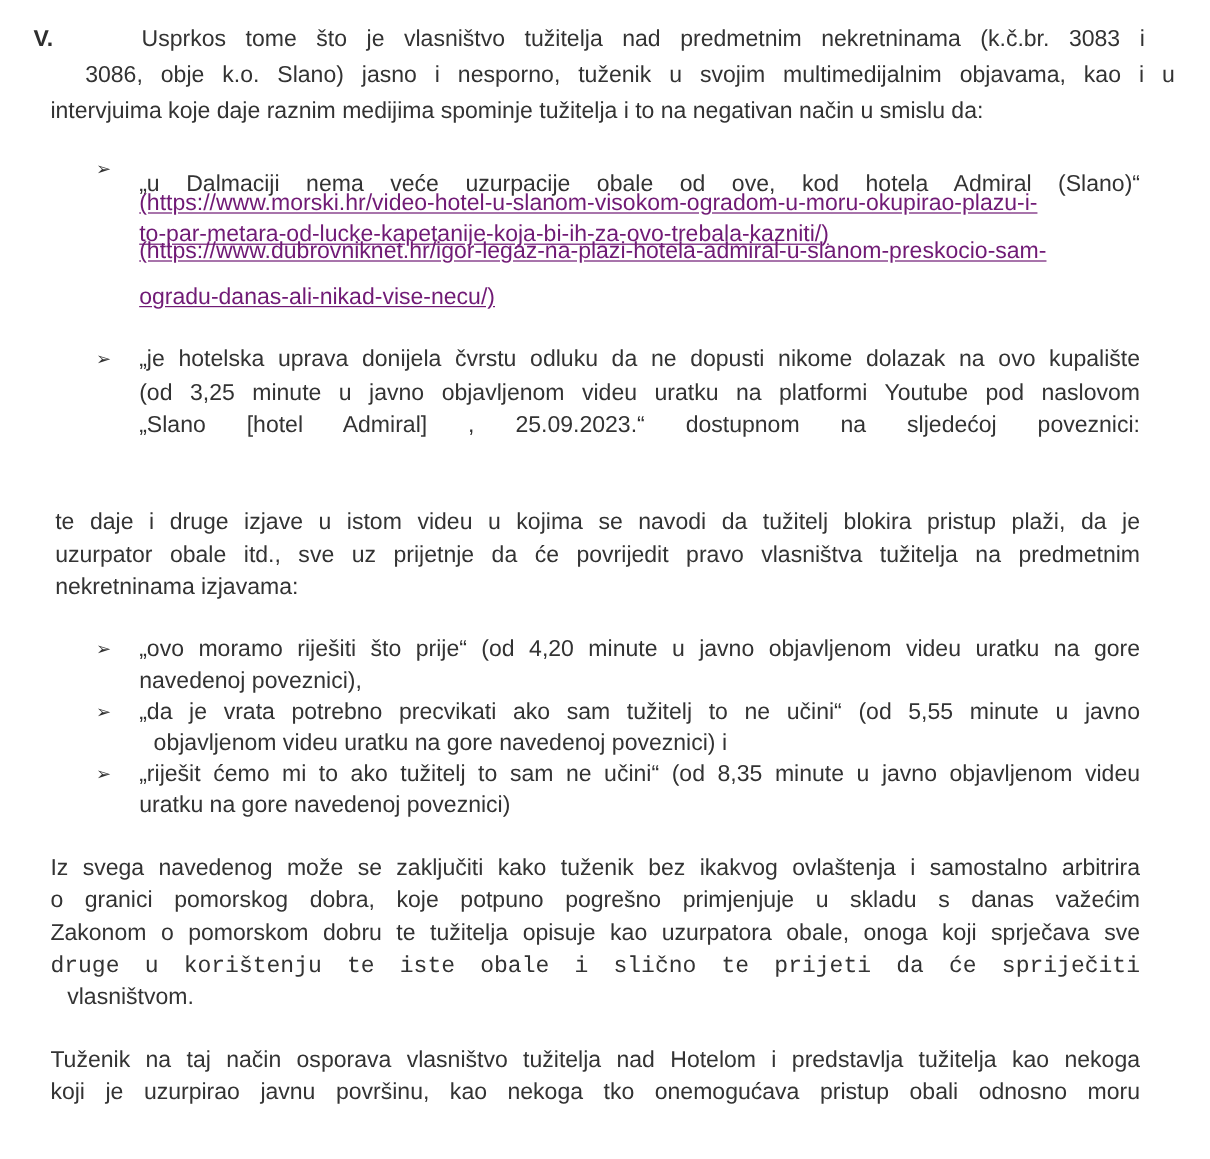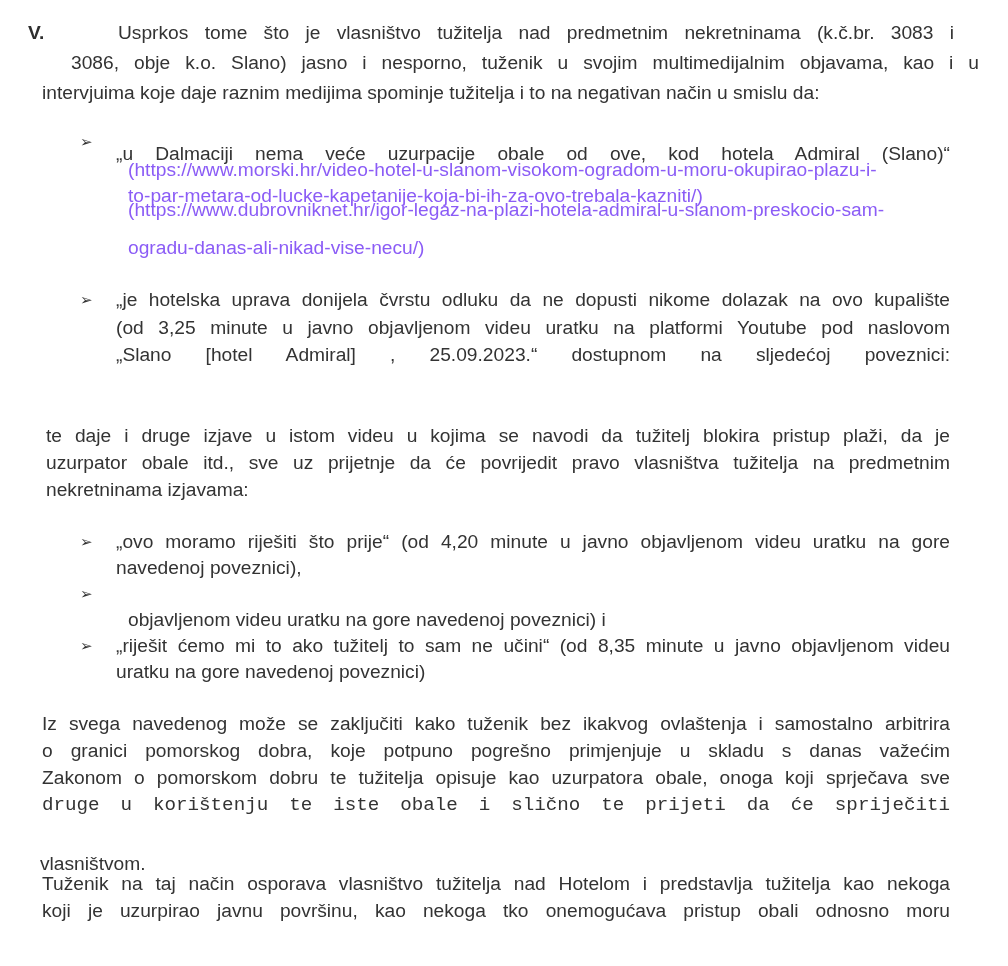--- a/index.html
+++ b/index.html
@@ -12,21 +12,21 @@
   .page { position: absolute; left: 0; top: 0; width: 1008px; height: 966px; }
   .line {
     position: absolute;
     white-space: nowrap;
     line-height: 24px;
     height: 24px;
   }
   .just { text-align: justify; text-align-last: justify; white-space: normal; overflow: hidden; }
   .sec-num { position: absolute; left: 28px; top: 21px; font-weight: bold; line-height: 24px; color: #2e2e2e; }
   .bullet { position: absolute; left: 80px; font-size: 15px; line-height: 24px; color: #333; }
-  a.link { color: #8b5cf6; text-underline-offset: 2px; margin-left: 12px; }
+  a.link { color: #701a75; text-decoration: underline; text-underline-offset: 2px; }
 </style>
 </head>
 <body>
 
 <div class="page">
 
   <div class="sec-num">V.</div>
   <div class="line just" style="left:118px; top:21px; width:836px;">Usprkos tome što je vlasništvo tužitelja nad predmetnim nekretninama (k.č.br. 3083 i</div>
   <div class="line just" style="left:46px; top:51px; width:908px;margin-left:25px;">3086, obje k.o. Slano) jasno i nesporno, tuženik u svojim multimedijalnim objavama, kao i u</div>
   <div class="line" style="left:42px; top:81px;">intervjuima koje daje raznim medijima spominje tužitelja i to na negativan način u smislu da:</div>
@@ -45,28 +45,29 @@
 
   <div class="line just" style="left:46px; top:424px; width:904px;">te daje i druge izjave u istom videu u kojima se navodi da tužitelj blokira pristup plaži, da je</div>
   <div class="line just" style="left:46px; top:451px; width:904px;">uzurpator obale itd., sve uz prijetnje da će povrijedit pravo vlasništva tužitelja na predmetnim</div>
   <div class="line" style="left:46px; top:478px;">nekretninama izjavama:</div>
 
   <span class="bullet" style="top:530px;">➢</span>
   <div class="line just" style="left:116px; top:530px; width:834px;">„ovo moramo riješiti što prije“ (od 4,20 minute u javno objavljenom  videu uratku na gore</div>
   <div class="line" style="left:116px; top:556px;">navedenoj poveznici),</div>
 
   <span class="bullet" style="top:582px;">➢</span>
+  <div class="line just" style="left:116px; top:582px; width:834px;">„da je vrata potrebno precvikati ako sam tužitelj to ne učini“ (od 5,55 minute u javno</div>
   <div class="line" style="left:116px; top:608px;margin-left:12px;">objavljenom  videu uratku na gore navedenoj poveznici) i</div>
 
   <span class="bullet" style="top:634px;">➢</span>
   <div class="line just" style="left:116px; top:634px; width:834px;">„riješit ćemo mi to ako tužitelj to sam ne učini“ (od 8,35 minute u javno objavljenom videu</div>
   <div class="line" style="left:116px; top:660px;">uratku na gore navedenoj poveznici)</div>
 
   <div class="line just" style="left:42px; top:712px; width:908px;">Iz svega navedenog može se zaključiti kako tuženik bez ikakvog ovlaštenja i samostalno arbitrira</div>
   <div class="line just" style="left:42px; top:739px; width:908px;">o granici pomorskog dobra, koje potpuno pogrešno primjenjuje u skladu s danas važećim</div>
   <div class="line just" style="left:42px; top:766px; width:908px;">Zakonom o pomorskom dobru te tužitelja opisuje kao uzurpatora obale, onoga koji sprječava sve</div>
   <div class="line just" style="left:42px; top:793px; width:908px;font-family:Liberation Mono, monospace;">druge u korištenju te iste obale i slično te prijeti da će spriječiti tužitelja da raspolaže svojim</div>
-  <div class="line" style="left:40px; top:820px;margin-top:32px;">vlasništvom.</div>
+  <div class="line" style="left:56px; top:820px;">vlasništvom.</div>
 
   <div class="line just" style="left:42px; top:872px; width:908px;">Tuženik na taj način osporava vlasništvo tužitelja nad Hotelom i predstavlja tužitelja kao nekoga</div>
   <div class="line just" style="left:42px; top:899px; width:908px;">koji je uzurpirao javnu površinu, kao nekoga tko onemogućava pristup obali odnosno moru</div>
 
 </div>
 
 </body></html>

